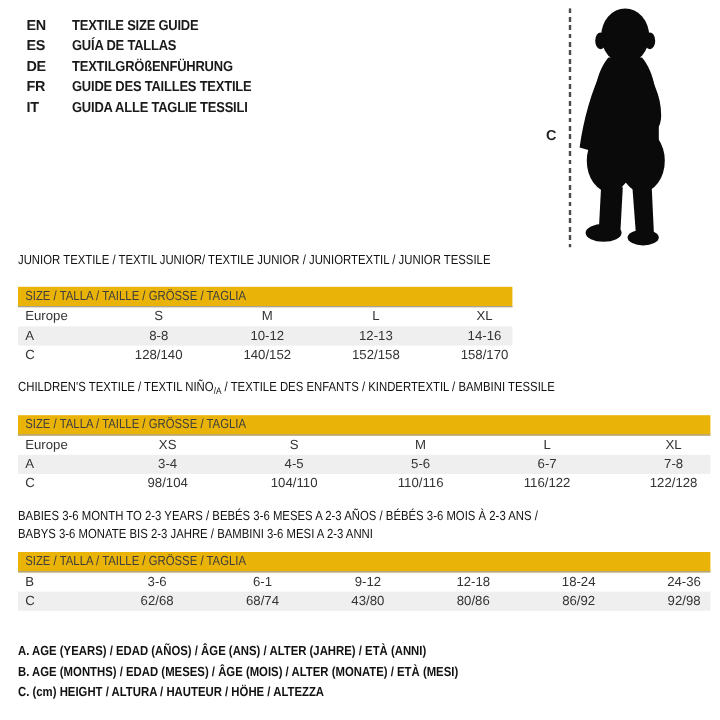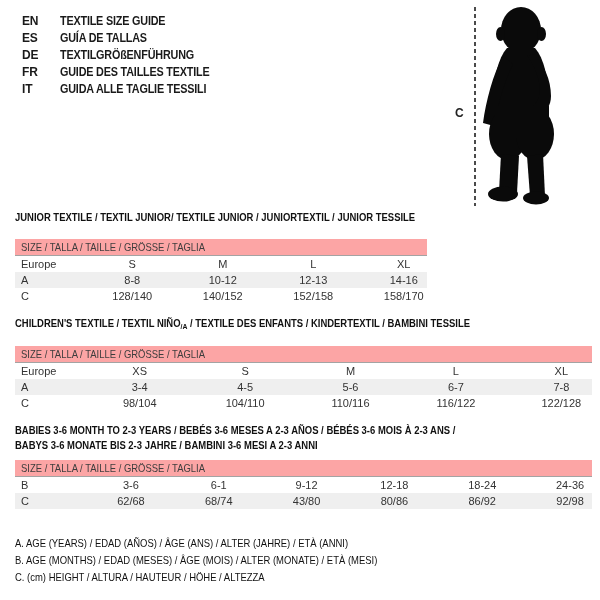--- a/index.html
+++ b/index.html
@@ -12,42 +12,42 @@
   .lang-code{width:38px;}
   .lang-title{display:inline-block;transform:scaleX(0.9);transform-origin:0 50%;white-space:nowrap;}
 
   
   .measure-line{position:absolute;left:474px;top:7px;width:2px;height:199px;
       background:repeating-linear-gradient(to bottom,#4a4a4a 0 4px,rgba(0,0,0,0) 4px 7px);}
   .measure-label{position:absolute;left:455px;top:106px;font-size:12px;font-weight:bold;color:#222;}
   .baby{position:absolute;left:481px;top:6px;}
 
   
-  .section-title{position:absolute;left:15px;font-size:11px;font-weight:bold;white-space:nowrap;color:#111;}
+  .section-title{position:absolute;left:15px;font-size:11px;font-weight:normal;white-space:nowrap;color:#111;}
   .cond{display:inline-block;transform:scaleX(0.86);transform-origin:0 50%;white-space:nowrap;}
   .s1{top:211px;}
   .s2{top:317px;}
   .s3{top:423px;line-height:15px;}
   sub.sz{font-size:8px;vertical-align:-2px;}
 
   
   .size-table{position:absolute;left:15px;font-size:11px;color:#333;}
   .t1{top:239px;width:412px;}
   .t2{top:346px;width:577px;}
   .t3{top:460px;width:577px;}
-  .size-bar{height:17px;line-height:17px;background:#fca5a5;border-bottom:1px solid #a3a3a3;
+  .size-bar{height:17px;line-height:17px;background:#eab308;border-bottom:1px solid #a3a3a3;
             color:#3d3d3d;padding-left:6px;box-sizing:border-box;}
   .t-row{display:flex;height:16px;align-items:center;gap:44px;}
   .t-row.shaded{background:#efefef;}
   .t-label{width:50px;padding-left:6px;box-sizing:border-box;}
   .t-cell{flex:1;text-align:center;}
 
   
   .notes{position:absolute;left:15px;top:535px;}
-  .note{height:17px;line-height:17px;font-size:11px;font-weight:normal;color:#111;white-space:nowrap;}
+  .note{height:17px;line-height:17px;font-size:11px;font-weight:bold;color:#111;white-space:nowrap;}
 </style>
 </head>
 <body>
 
 <div class="page">
 
   <div class="lang-list">
     <div class="lang-row">
       <span class="lang-code">EN</span>
       <span class="lang-title">TEXTILE SIZE GUIDE</span>

